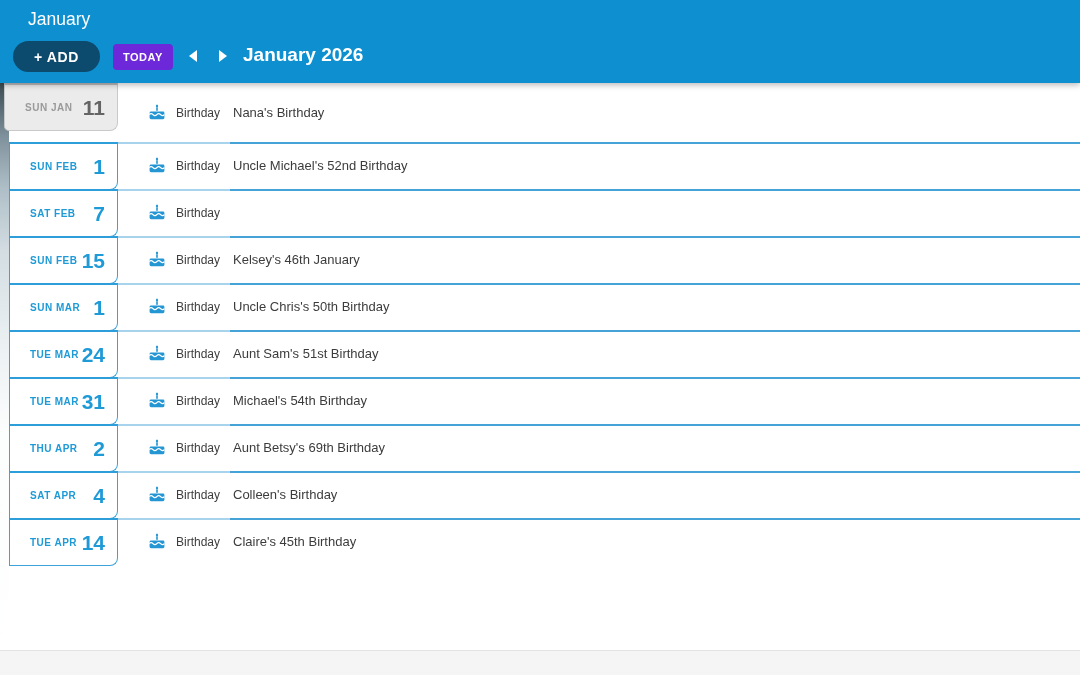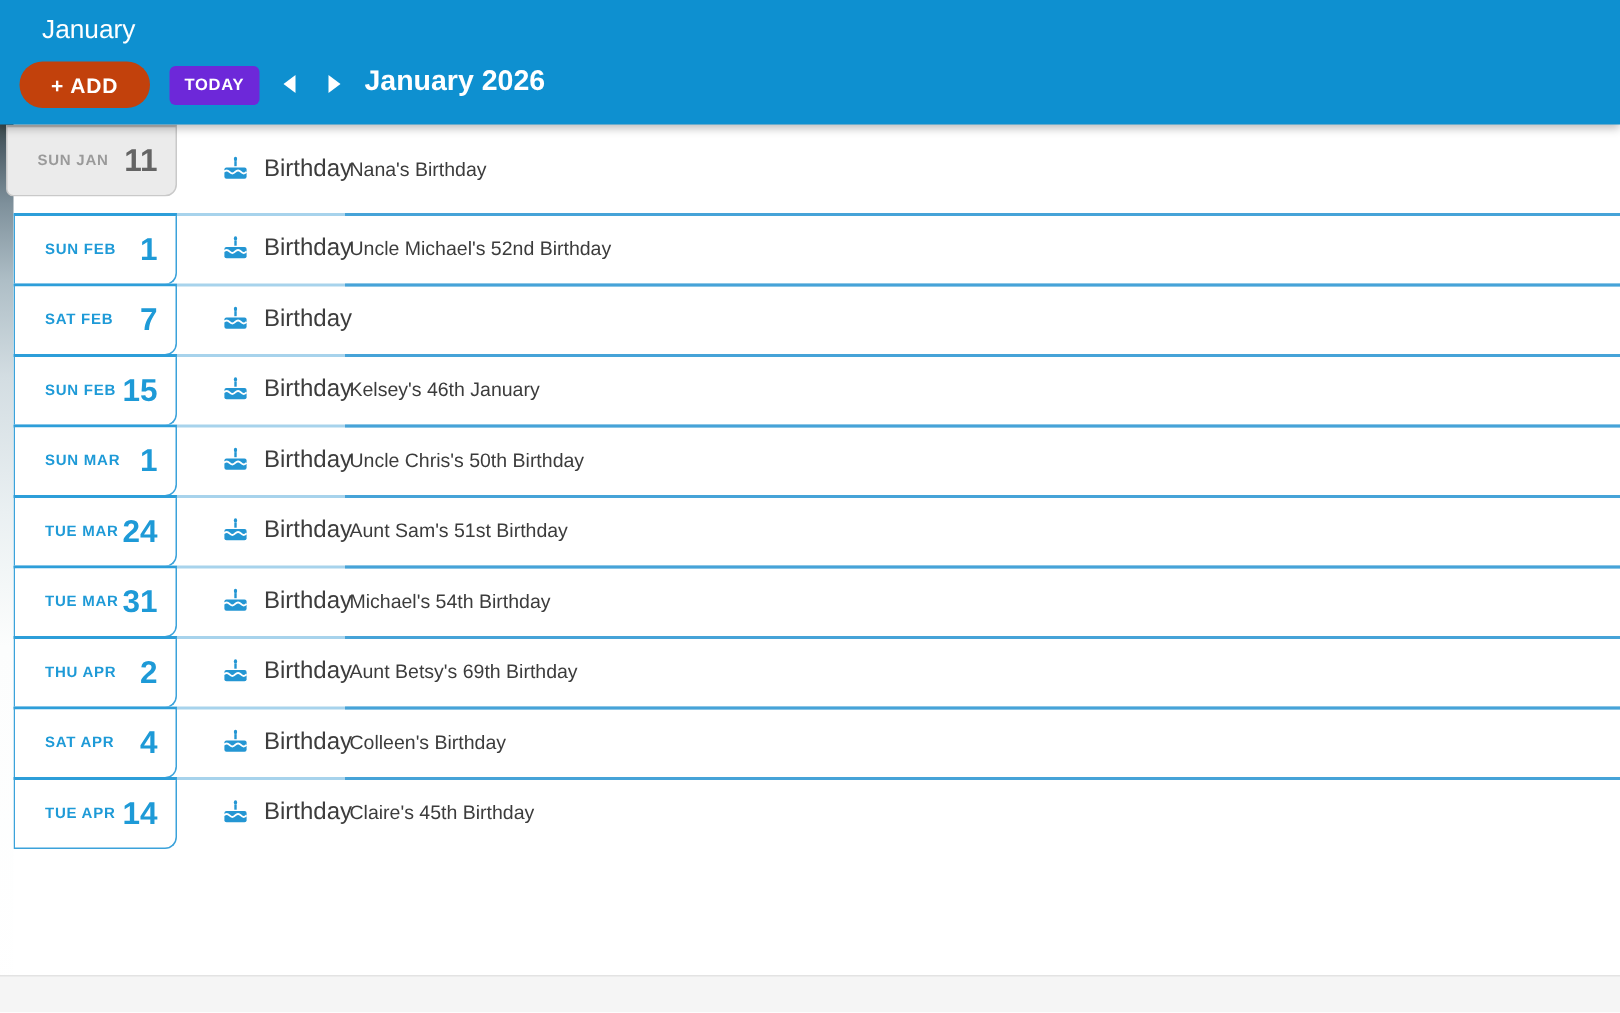--- a/index.html
+++ b/index.html
@@ -15,21 +15,21 @@
       #7e909b 16%,#aebec6 24%,#d3dde2 34%,#eaf0f2 48%,#fcfdfd 62%,#fff 100%);
   }
   
   .header{
     position:absolute;left:0;top:0;right:0;height:83px;background:#0e90d0;
     z-index:10;box-shadow:0 2px 6px rgba(0,0,0,.28);
   }
   .app-title{position:absolute;left:28px;top:9px;color:#fff;font-size:17.5px;}
   .add-btn{
     position:absolute;left:13px;top:41px;height:31px;min-width:87px;
-    background:#c2410c;border:none;border-radius:16px;color:#fff;
+    background:#0c4a6e;border:none;border-radius:16px;color:#fff;
     font-family:inherit;font-size:14px;font-weight:bold;letter-spacing:.6px;
     cursor:pointer;padding:0 18px;
   }
   .today-btn{
     position:absolute;left:113px;top:44px;height:26px;
     background:#6d28d9;border:none;border-radius:4px;color:#fff;
     font-family:inherit;font-size:11px;font-weight:bold;letter-spacing:.5px;
     cursor:pointer;padding:0 10px;
   }
   .nav-btn{
@@ -56,21 +56,21 @@
   .dnum{font-size:21px;font-weight:bold;color:#1e9ad7;}
   .row.today .badge{
     left:-5px;width:114px;background:#ebebeb;
     border-color:#c9c9c9;border-top-color:#bdbdbd;border-radius:0 0 8px 5px;
   }
   .row.today .dlabel{color:#9a9a9a;}
   .row.today .dnum{color:#646464;}
   .cake{position:absolute;left:139px;top:0;height:100%;display:flex;align-items:center;}
   .cat{
     position:absolute;left:167px;top:0;height:100%;display:flex;align-items:center;
-    font-size:16px;color:#3d3d3d;
+    font-size:12px;color:#3d3d3d;
   }
   .etitle{
     position:absolute;left:224px;top:0;height:100%;display:flex;align-items:center;
     font-size:13px;color:#3c3c3c;
   }
   
   .bottom-bar{
     position:absolute;left:0;right:0;top:650px;height:25px;background:#f5f5f5;
     border-top:1px solid #e3e3e3;z-index:6;
   }

